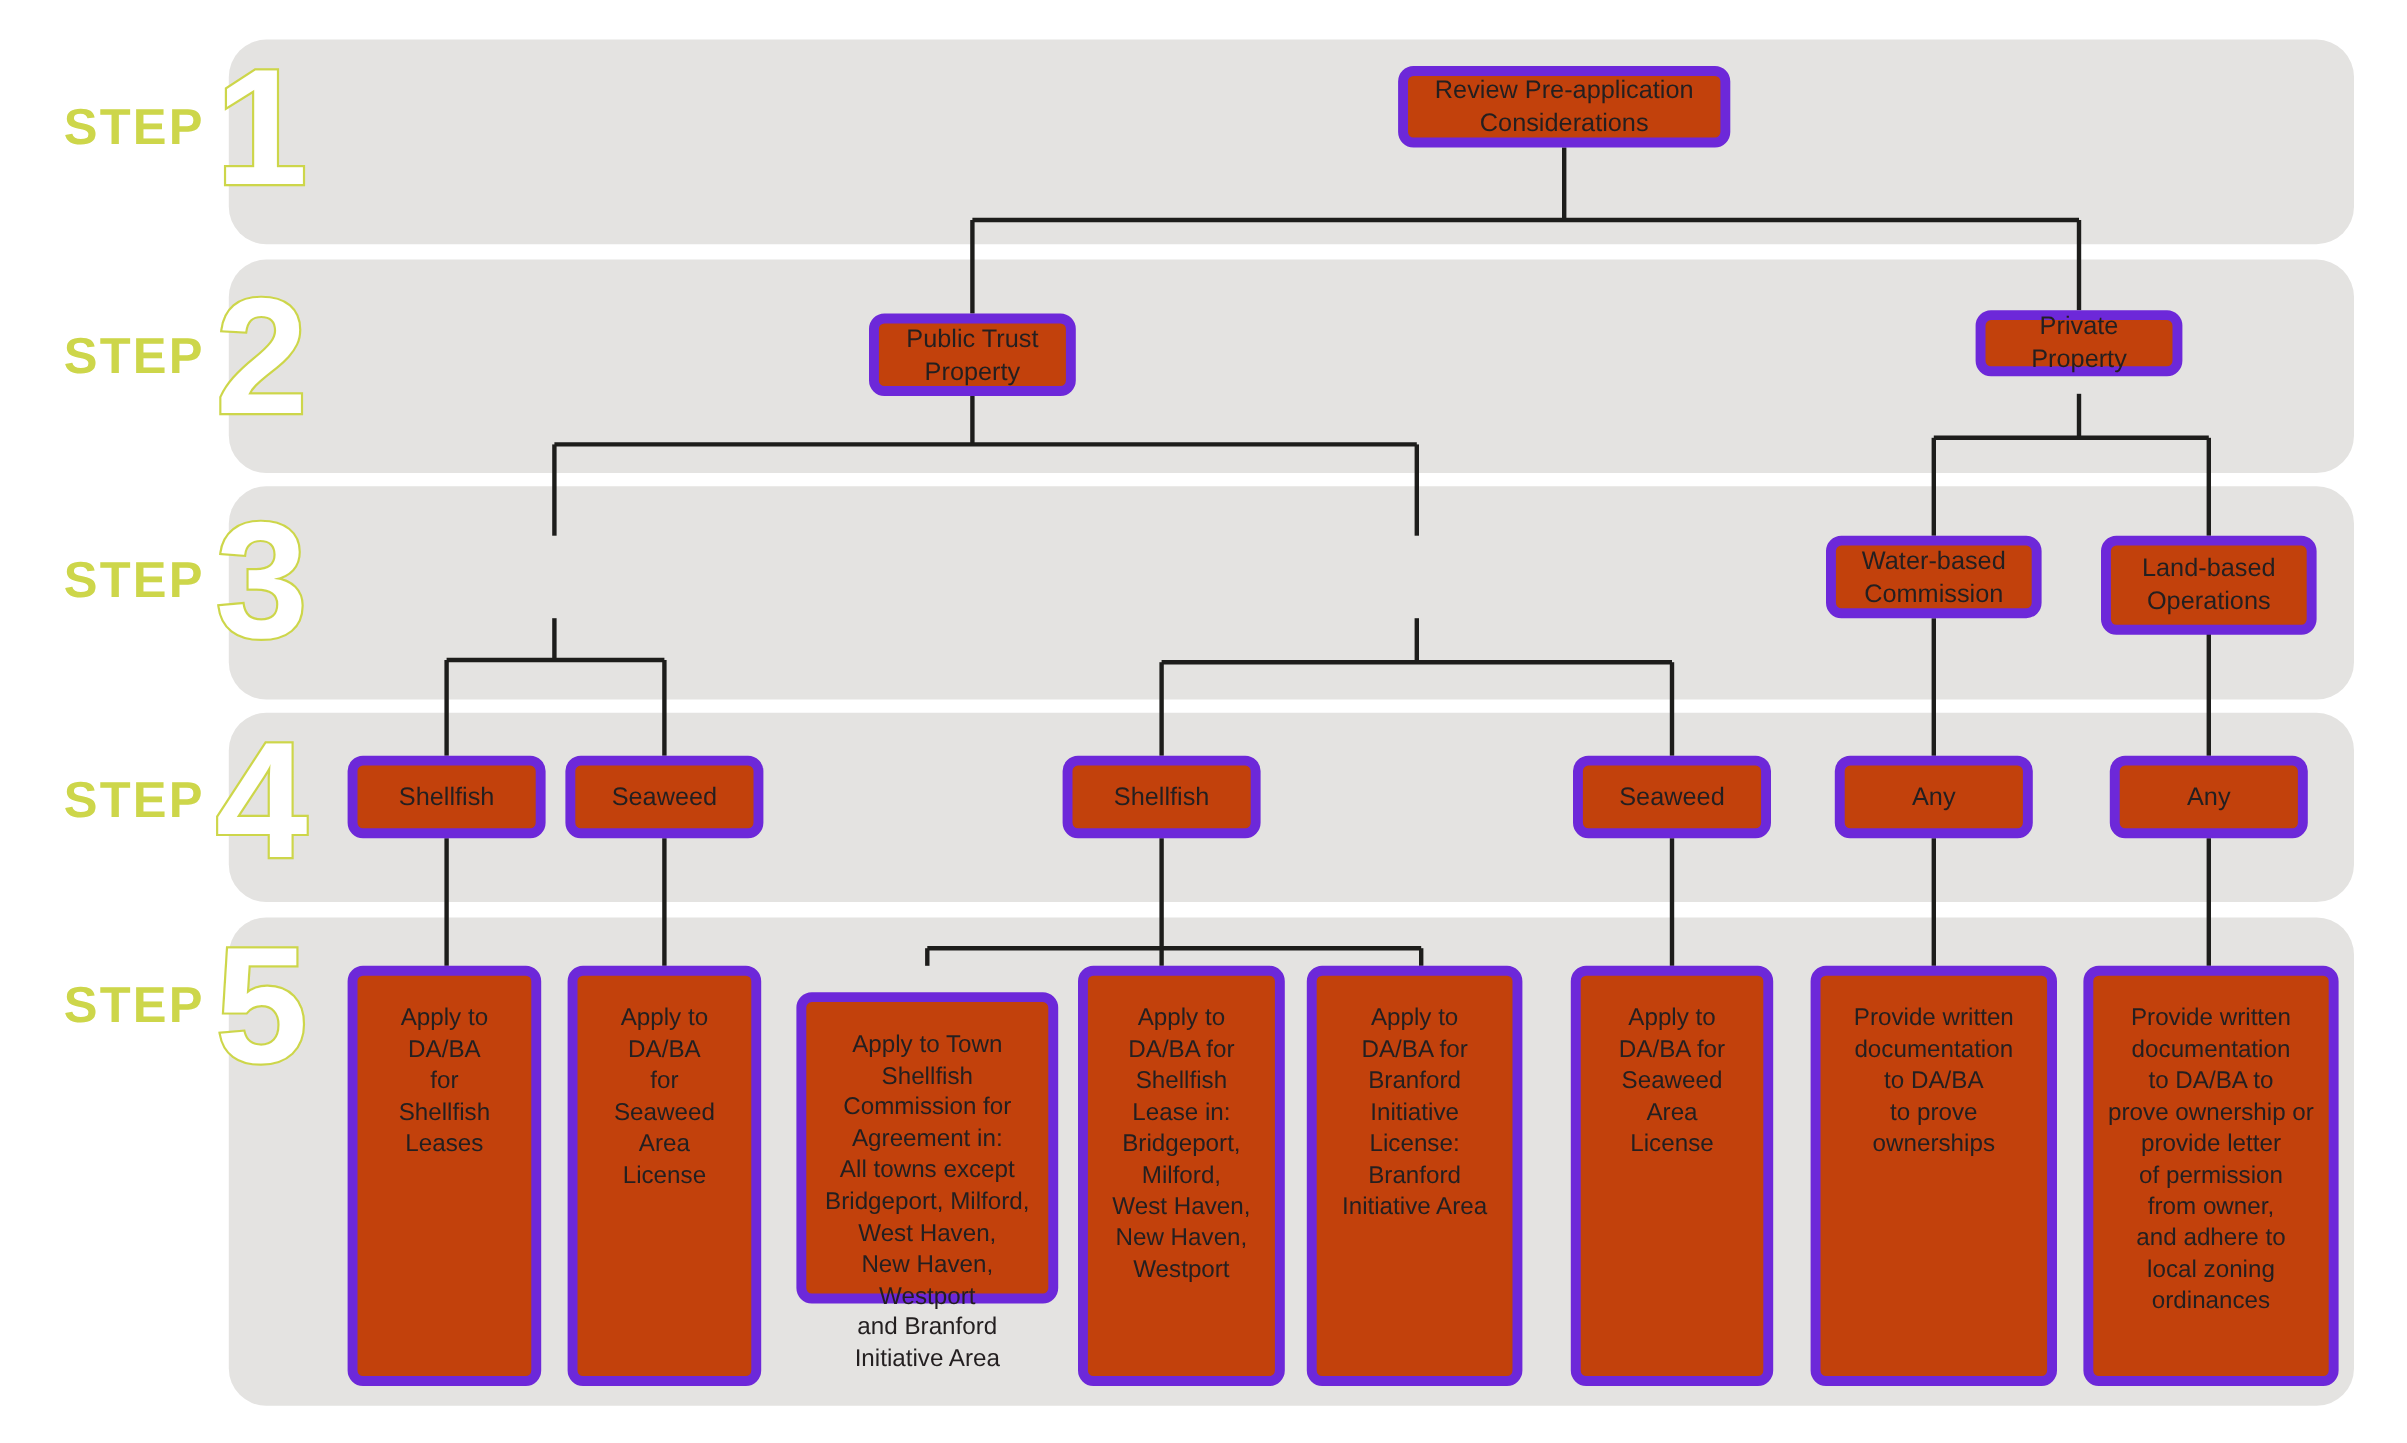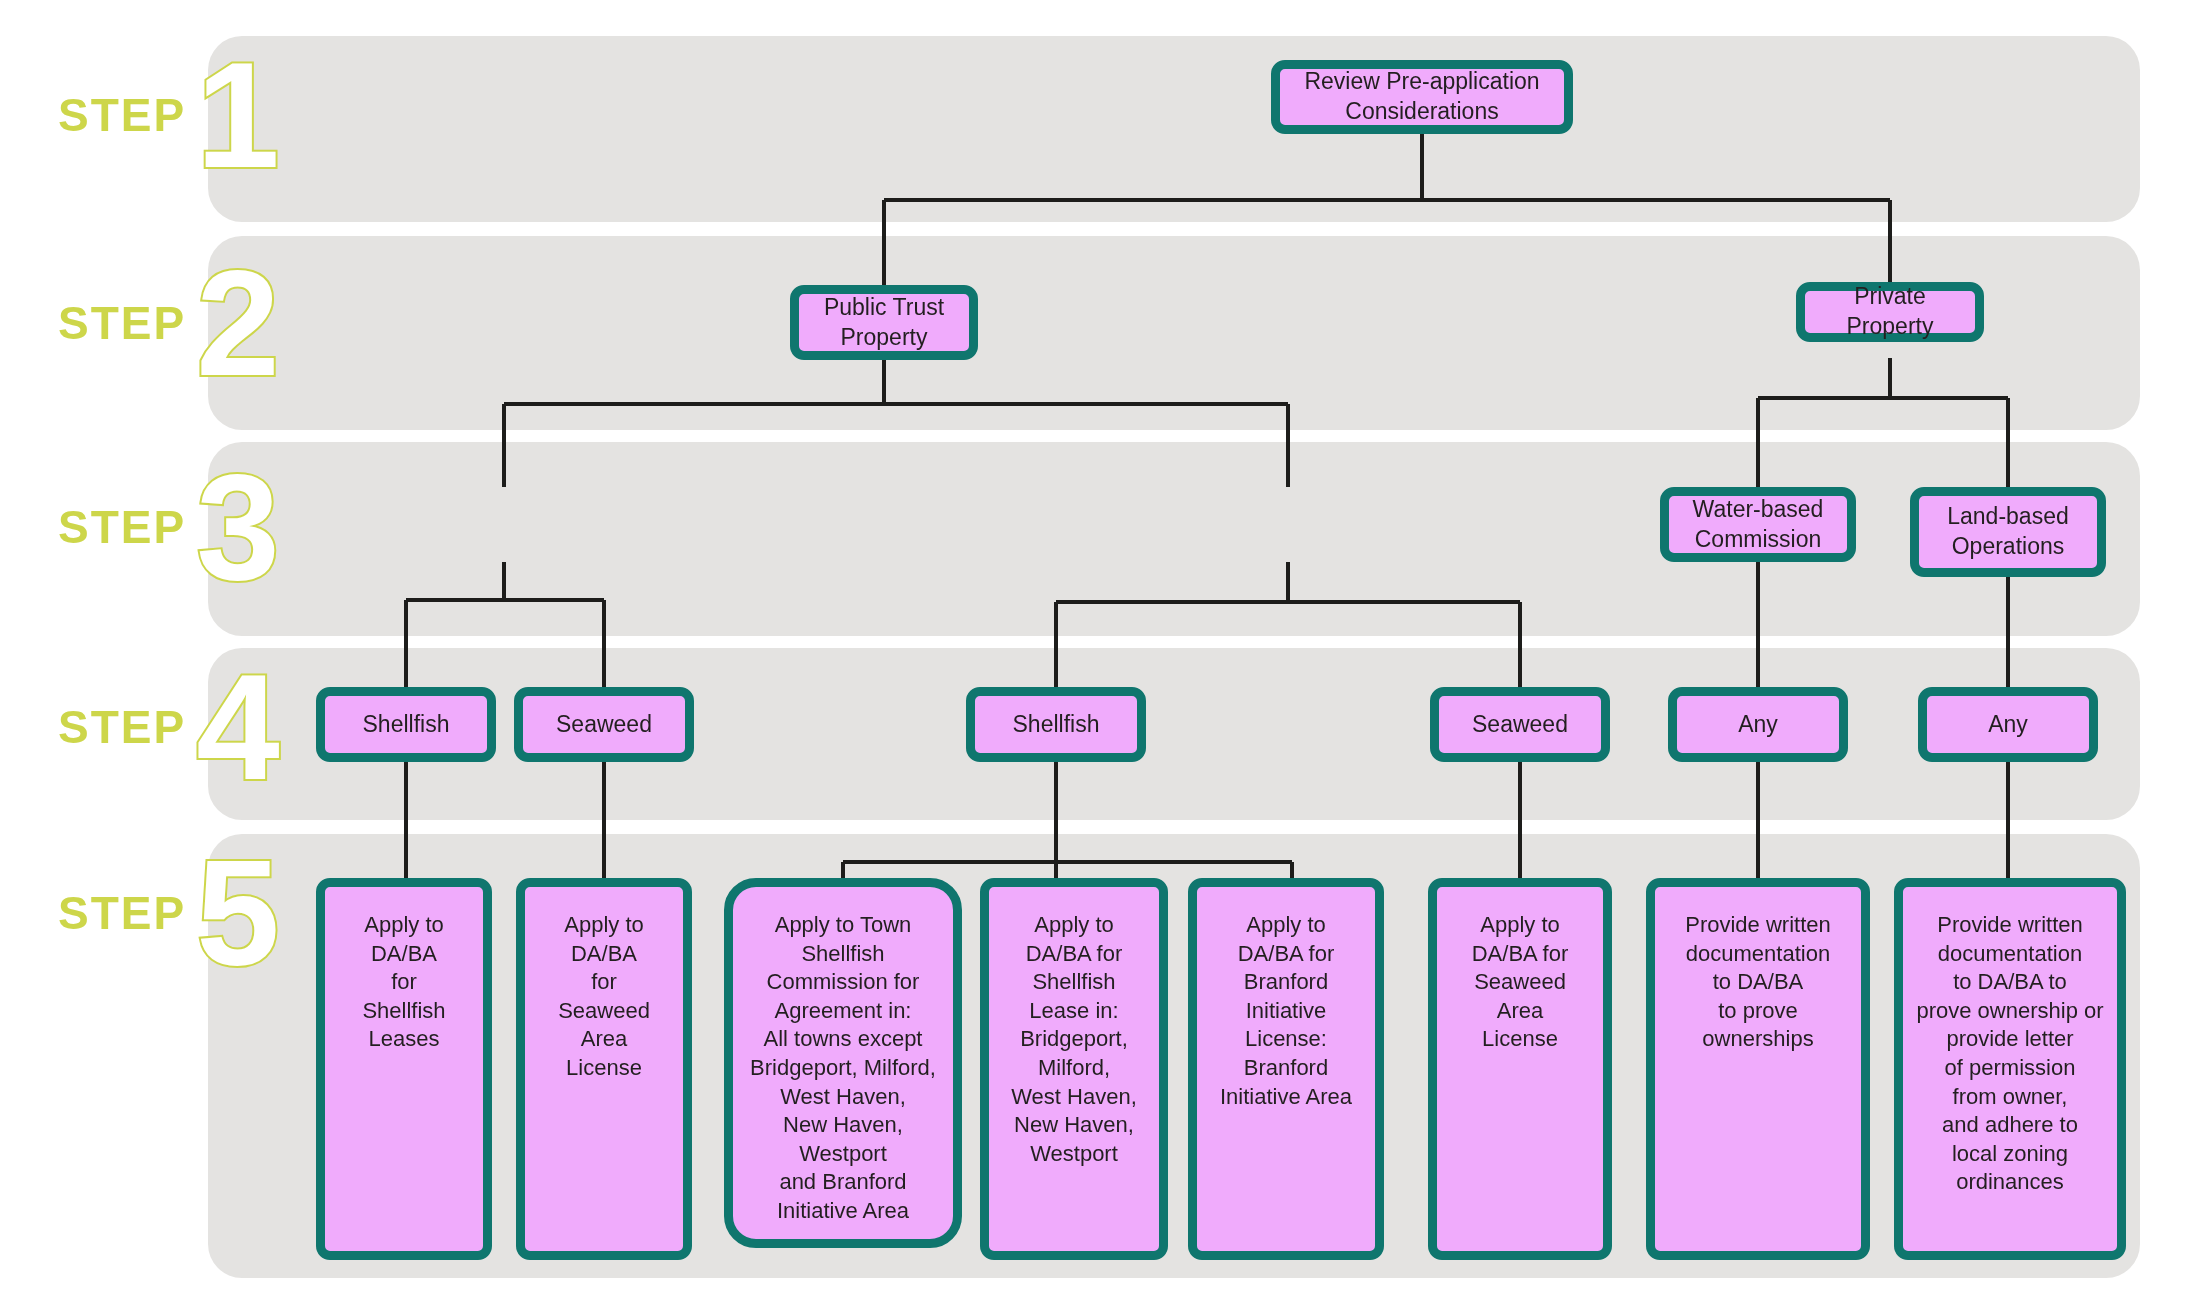--- a/index.html
+++ b/index.html
@@ -42,22 +42,22 @@
     paint-order:stroke fill;
   }
 
   
   #wires{position:absolute;left:0;top:0;width:2188px;height:1312px;}
   #wires path{fill:none;stroke:#1d1d1b;stroke-width:4;}
 
   
   .node{
     position:absolute;
-    background:#f0abfc;
-    border:9px solid #0f766e;
+    background:#c2410c;
+    border:9px solid #6d28d9;
     border-radius:14px;
     box-sizing:border-box;
     display:flex;
     justify-content:center;
     color:#231f20;
     font-size:23px;
     line-height:1.30;
     text-align:center;
   }
   .node .txt{white-space:pre-line;display:block;width:100%;}
@@ -186,21 +186,21 @@
 Leases</span>
   </div>
   <div class="node top big" style="left:516px;top:878px;width:176px;height:382px;">
     <span class="txt">Apply to
 DA/BA
 for
 Seaweed
 Area
 License</span>
   </div>
-  <div class="node top big" style="left:724px;top:878px;width:238px;height:370px;border-radius:32px;">
+  <div class="node top big" style="left:724px;top:902px;width:238px;height:283px;">
     <span class="txt">Apply to Town
 Shellfish
 Commission for
 Agreement in:
 All towns except
 Bridgeport, Milford,
 West Haven,
 New Haven,
 Westport
 and Branford

